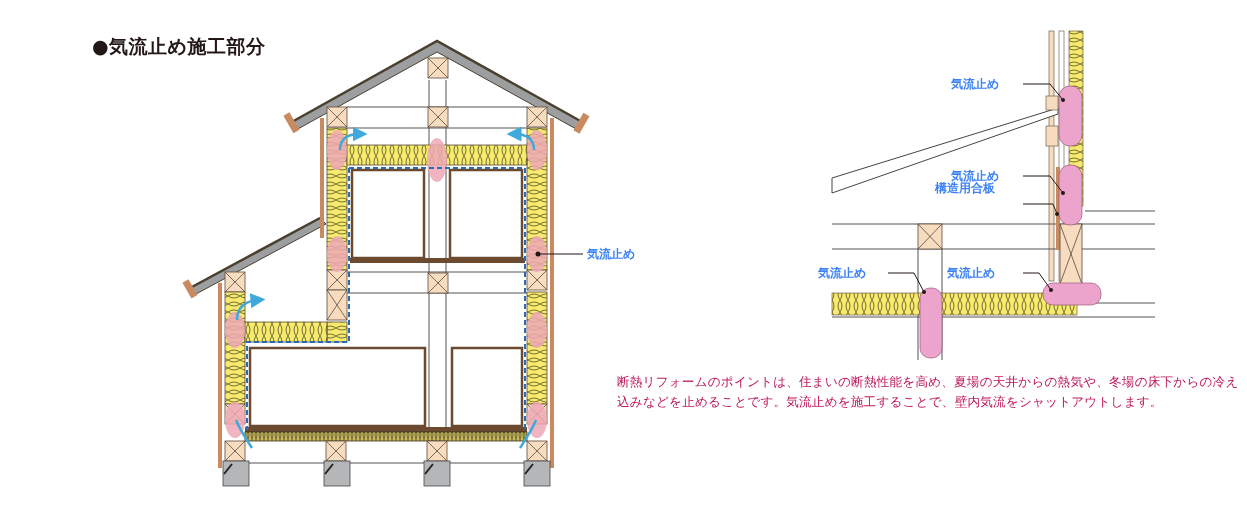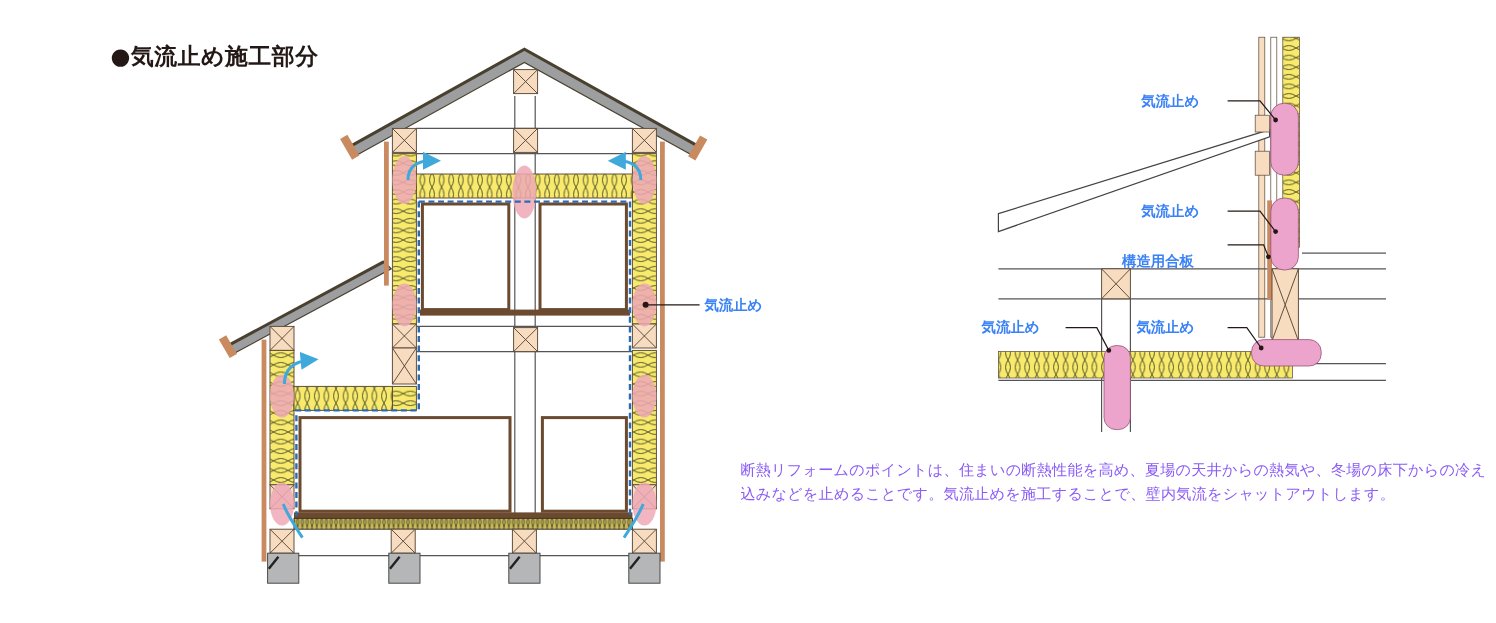--- a/index.html
+++ b/index.html
@@ -2,22 +2,22 @@
 <html><head>
 <meta charset="utf-8">
 <style>
   html, body { margin:0; padding:0; background:#ffffff; }
   body { width:1247px; height:519px; position:relative; overflow:hidden;
          font-family:"DejaVu Sans", "Liberation Sans", sans-serif; color:#231815; }
   .title { position:absolute; left:92px; top:34px; font-size:19px; font-weight:bold;
            letter-spacing:0.5px; color:#231815; white-space:nowrap;text-align:right; }
   .diagram { position:absolute; left:0; top:0; }
   .label { position:absolute; font-size:12px; color:#3b82f6; white-space:nowrap; line-height:16px;font-weight:bold; }
-  .desc { position:absolute; left:617px; top:382px; width:625px; font-size:12.6px;
-          line-height:20px; color:#8b5cf6; letter-spacing:0.2px;font-family:Liberation Serif, serif; }
+  .desc { position:absolute; left:617px; top:372px; width:625px; font-size:12.6px;
+          line-height:20px; color:#be185d; letter-spacing:0.2px;font-family:Liberation Serif, serif; }
   .desc p { margin:0; }
 </style>
 </head>
 <body>
 
 <div class="title">●気流止め施工部分</div>
 
 <svg class="diagram" width="1247" height="519" viewBox="0 0 1247 519" xmlns="http://www.w3.org/2000/svg">
   <defs>
     <pattern id="ins" width="8" height="12" patternUnits="userSpaceOnUse">
@@ -203,19 +203,19 @@
       <circle cx="1057" cy="214" r="2"></circle>
       <circle cx="924" cy="292" r="2"></circle>
       <circle cx="1051" cy="290" r="2"></circle>
     </g>
   </g>
 </svg>
 
 <div class="label" style="left:587px; top:246px;">気流止め</div>
 <div class="label" style="left:951px; top:76px;">気流止め</div>
 <div class="label" style="left:951px; top:168px;">気流止め</div>
-<div class="label" style="left:935px; top:210px;">構造用合板</div>
+<div class="label" style="left:935px; top:180px;">構造用合板</div>
 <div class="label" style="left:818px; top:265px;">気流止め</div>
 <div class="label" style="left:947px; top:265px;">気流止め</div>
 
 <div class="desc">
   <p>断熱リフォームのポイントは、住まいの断熱性能を高め、夏場の天井からの熱気や、冬場の床下からの冷え込みなどを止めることです。気流止めを施工することで、壁内気流をシャットアウトします。</p>
 </div>
 
 </body></html>

